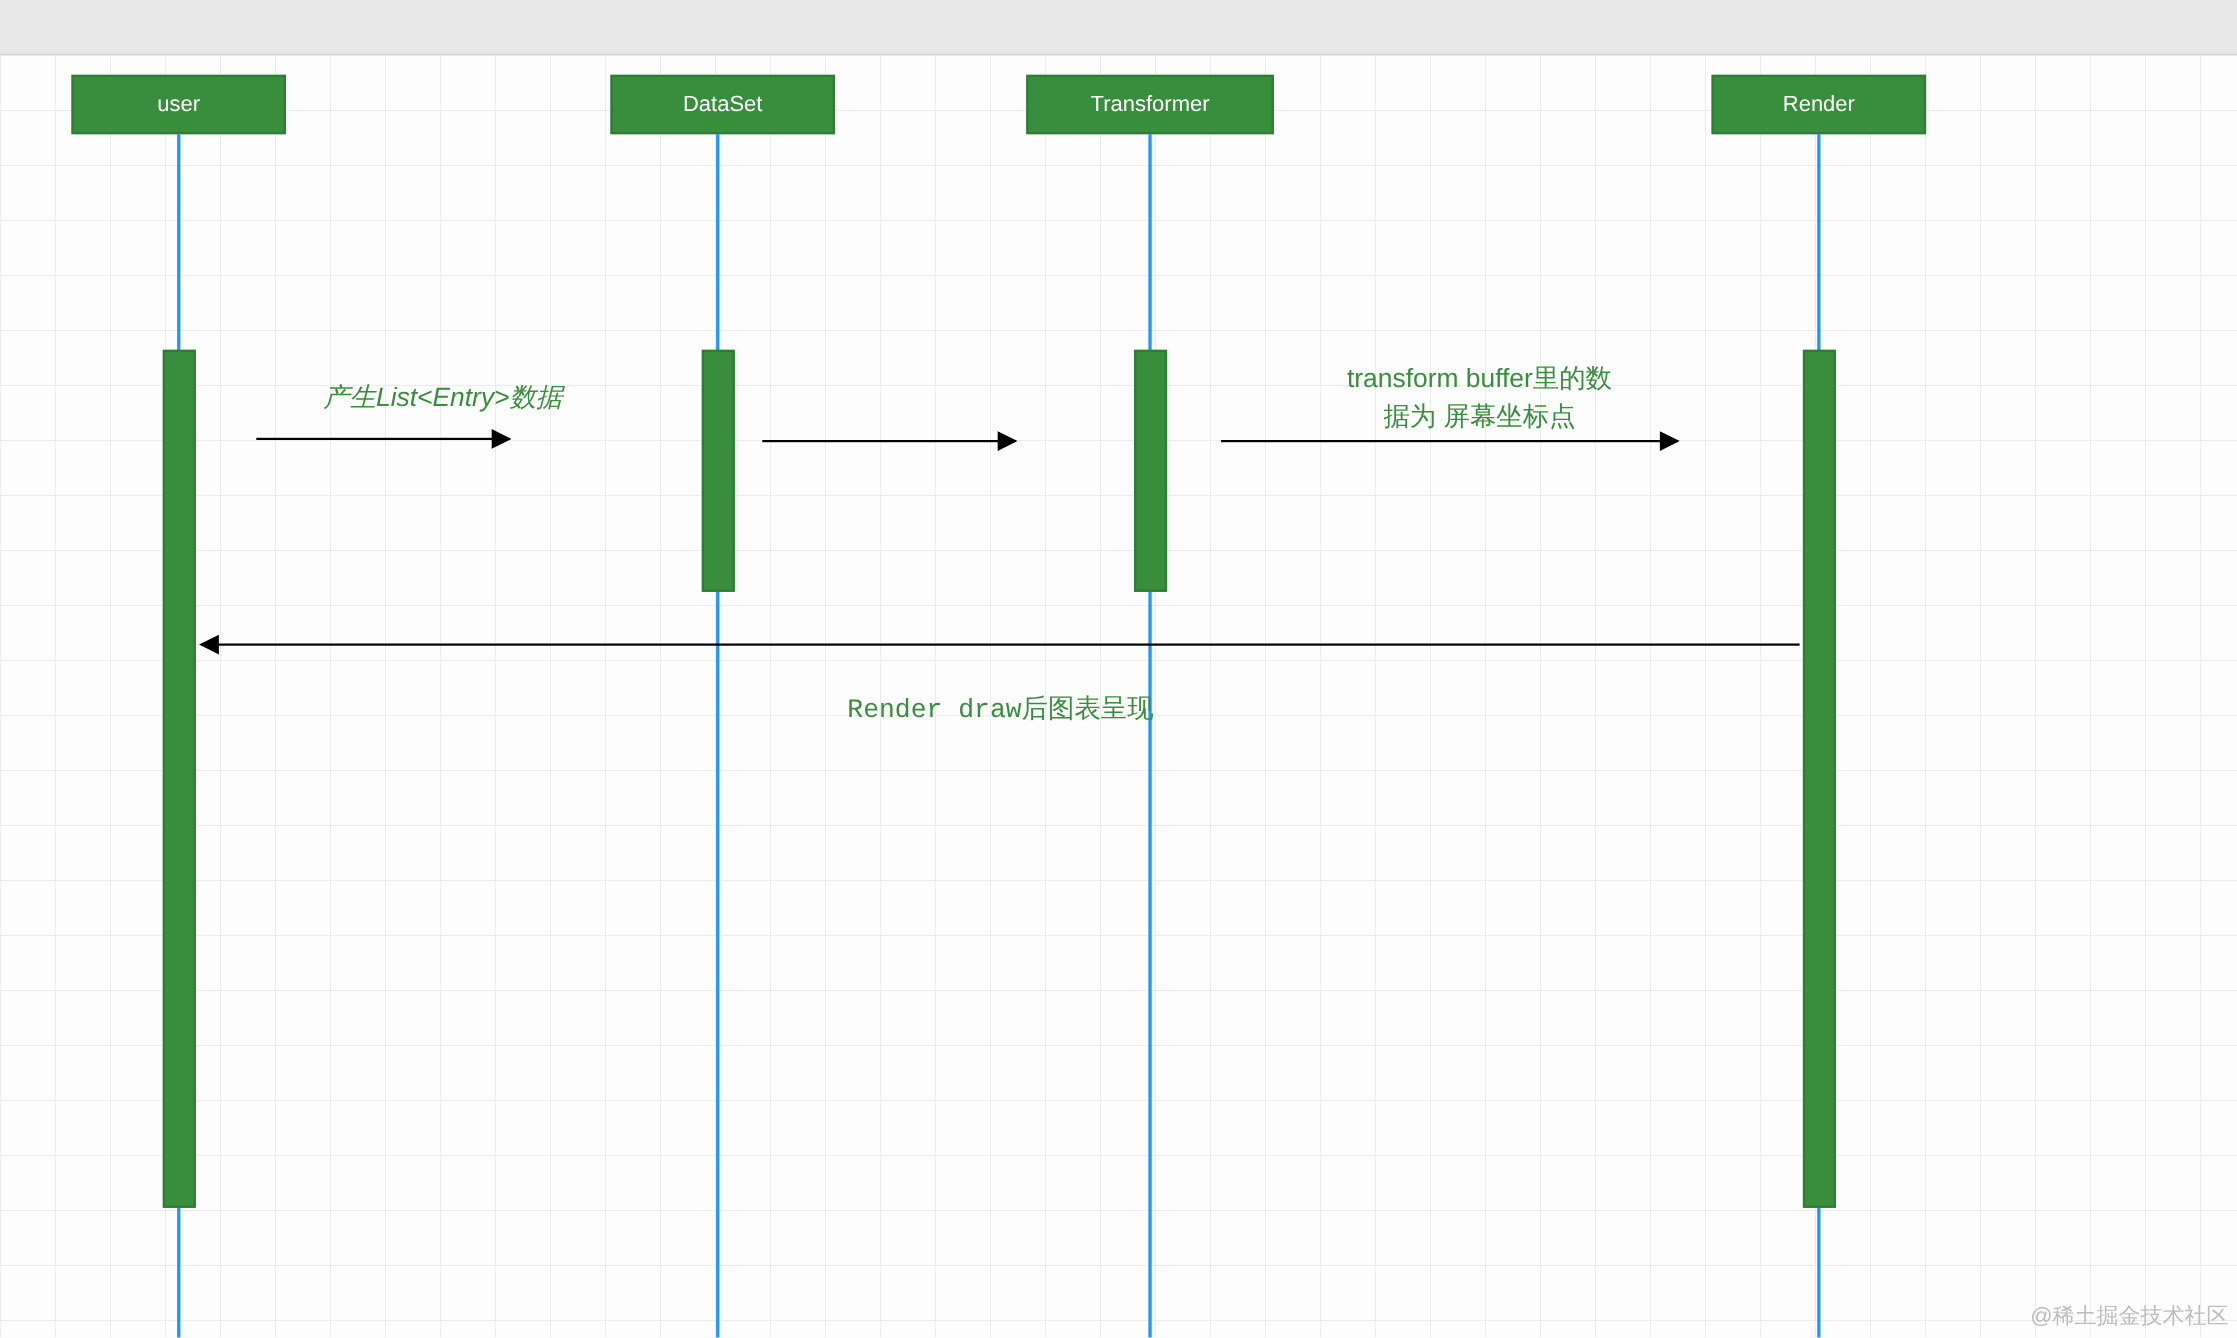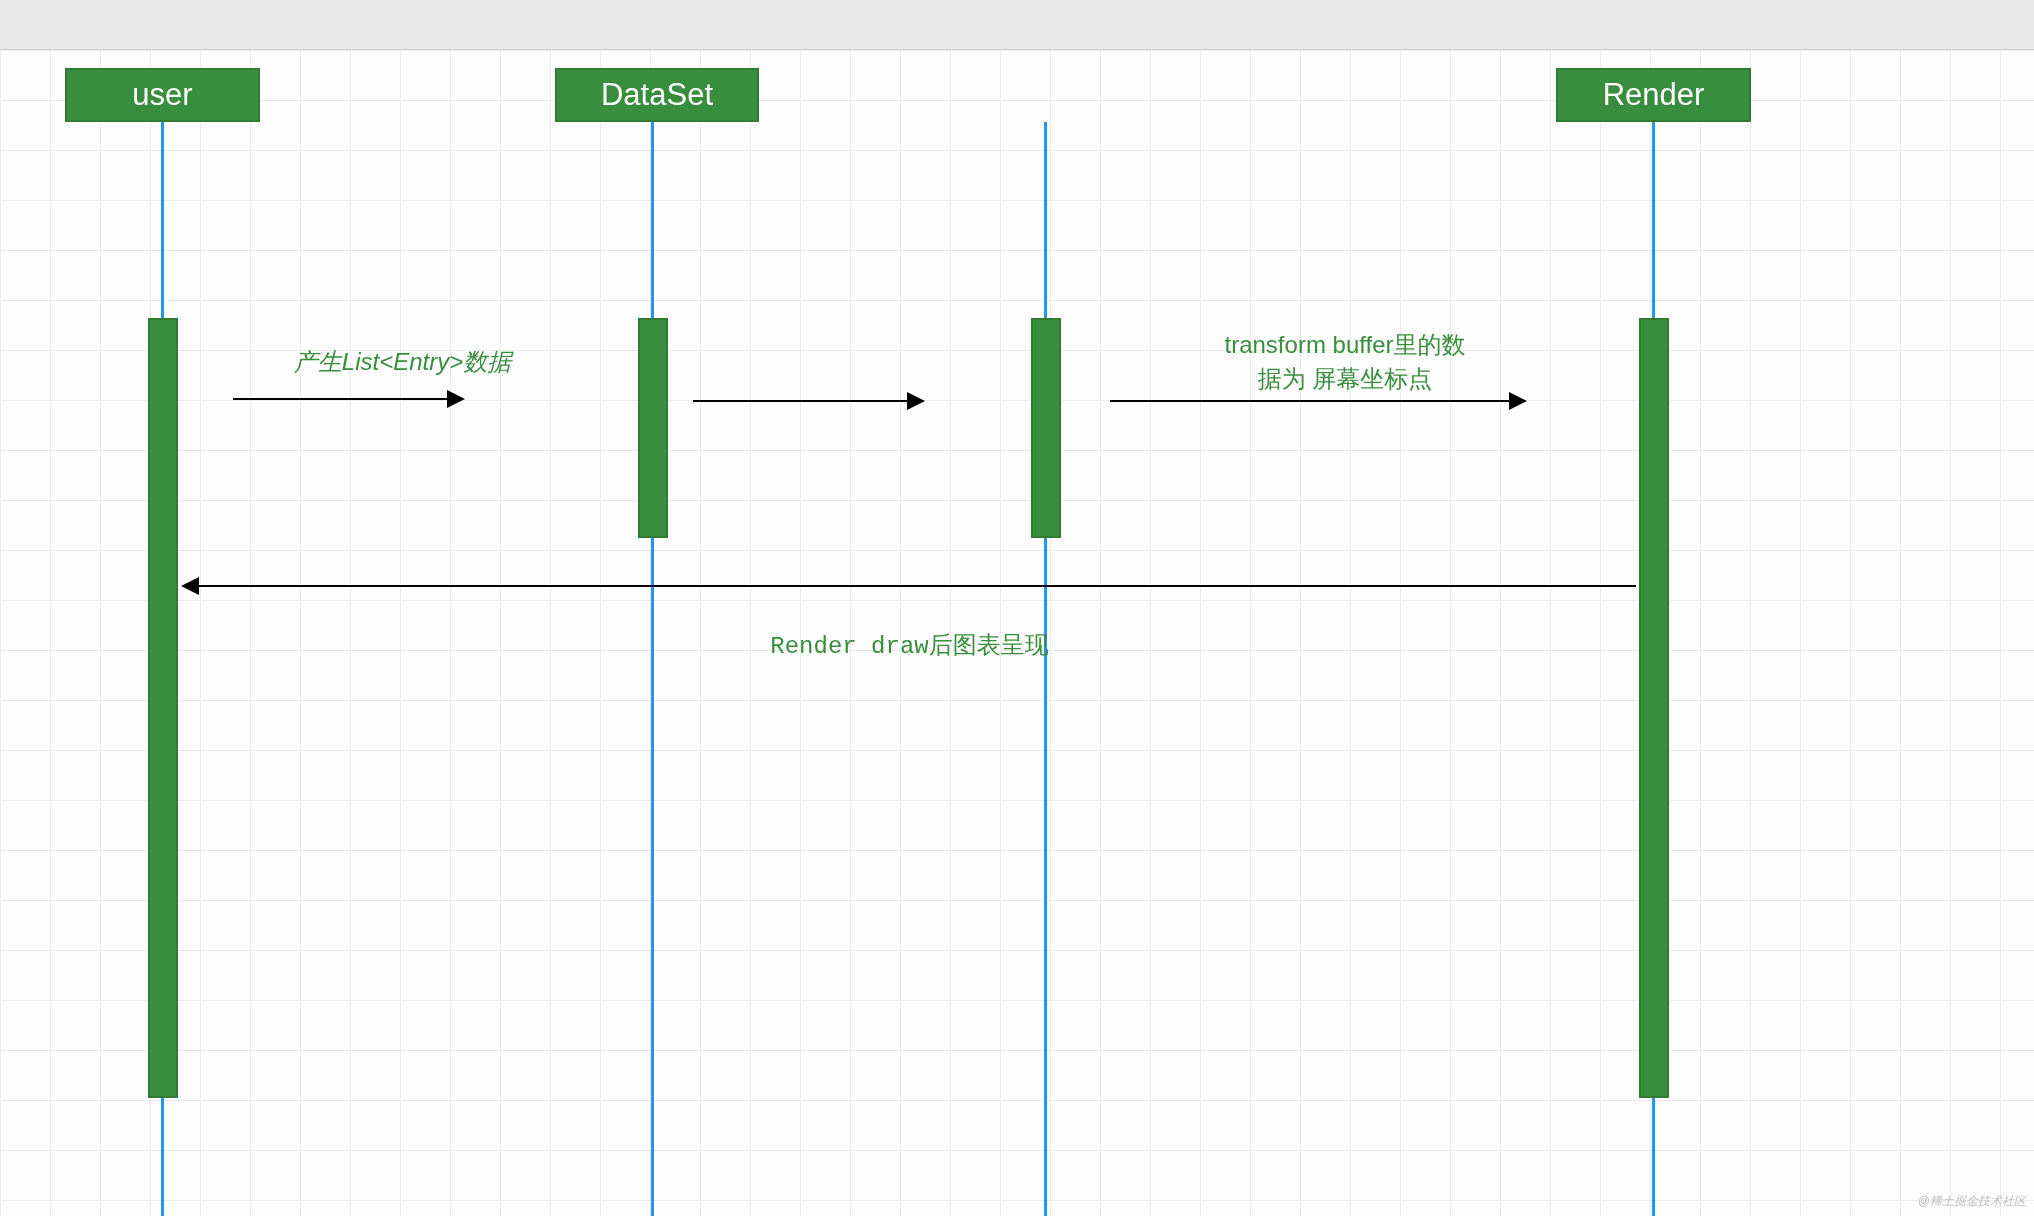--- a/index.html
+++ b/index.html
@@ -24,21 +24,21 @@
     background-color: #fdfdfd;
     background-image:
       linear-gradient(#ececec 1px, transparent 1px),
       linear-gradient(90deg, #ececec 1px, transparent 1px);
     background-size: 50px 50px;
   }
   .participant-header {
     position: absolute;
     background: #388e3c;
     color: #fff;
-    font-size: 31px;
+    font-size: 20px;
     font-weight: 400;
     display: flex;
     align-items: center;
     justify-content: center;
     height: 54px;
     border: 2px solid #2e7d32;
   }
   .lifeline {
     position: absolute;
     width: 3px;
@@ -74,37 +74,39 @@
     color: #388e3c;
     font-size: 24px;
     text-align: center;
     line-height: 1.4;
     white-space: pre-line;
   }
   .watermark {
     position: absolute;
     right: 8px;
     bottom: 6px;
-    font-size: 12px;
+    font-size: 20px;
     color: #bdbdbd;
-    font-style: italic;
   }
 </style>
 </head>
 <body>
 
 <div class="top-bar"></div>
 
 <div class="canvas">
 
   <div class="participant-header" style="left:65px; top:18px; width:195px;">
     <span>user</span>
   </div>
   <div class="participant-header" style="left:555px; top:18px; width:204px;">
     <span>DataSet</span>
+  </div>
+  <div class="participant-header" style="left:933px; top:18px; width:225px;">
+    <span>Transformer</span>
   </div>
   <div class="participant-header" style="left:1556px; top:18px; width:195px;">
     <span>Render</span>
   </div>
 
   <div class="lifeline" style="left:161px; top:72px; height:1100px;"></div>
   <div class="lifeline" style="left:651px; top:72px; height:1100px;"></div>
   <div class="lifeline" style="left:1044px; top:72px; height:1100px;"></div>
   <div class="lifeline" style="left:1652px; top:72px; height:1100px;"></div>
 

